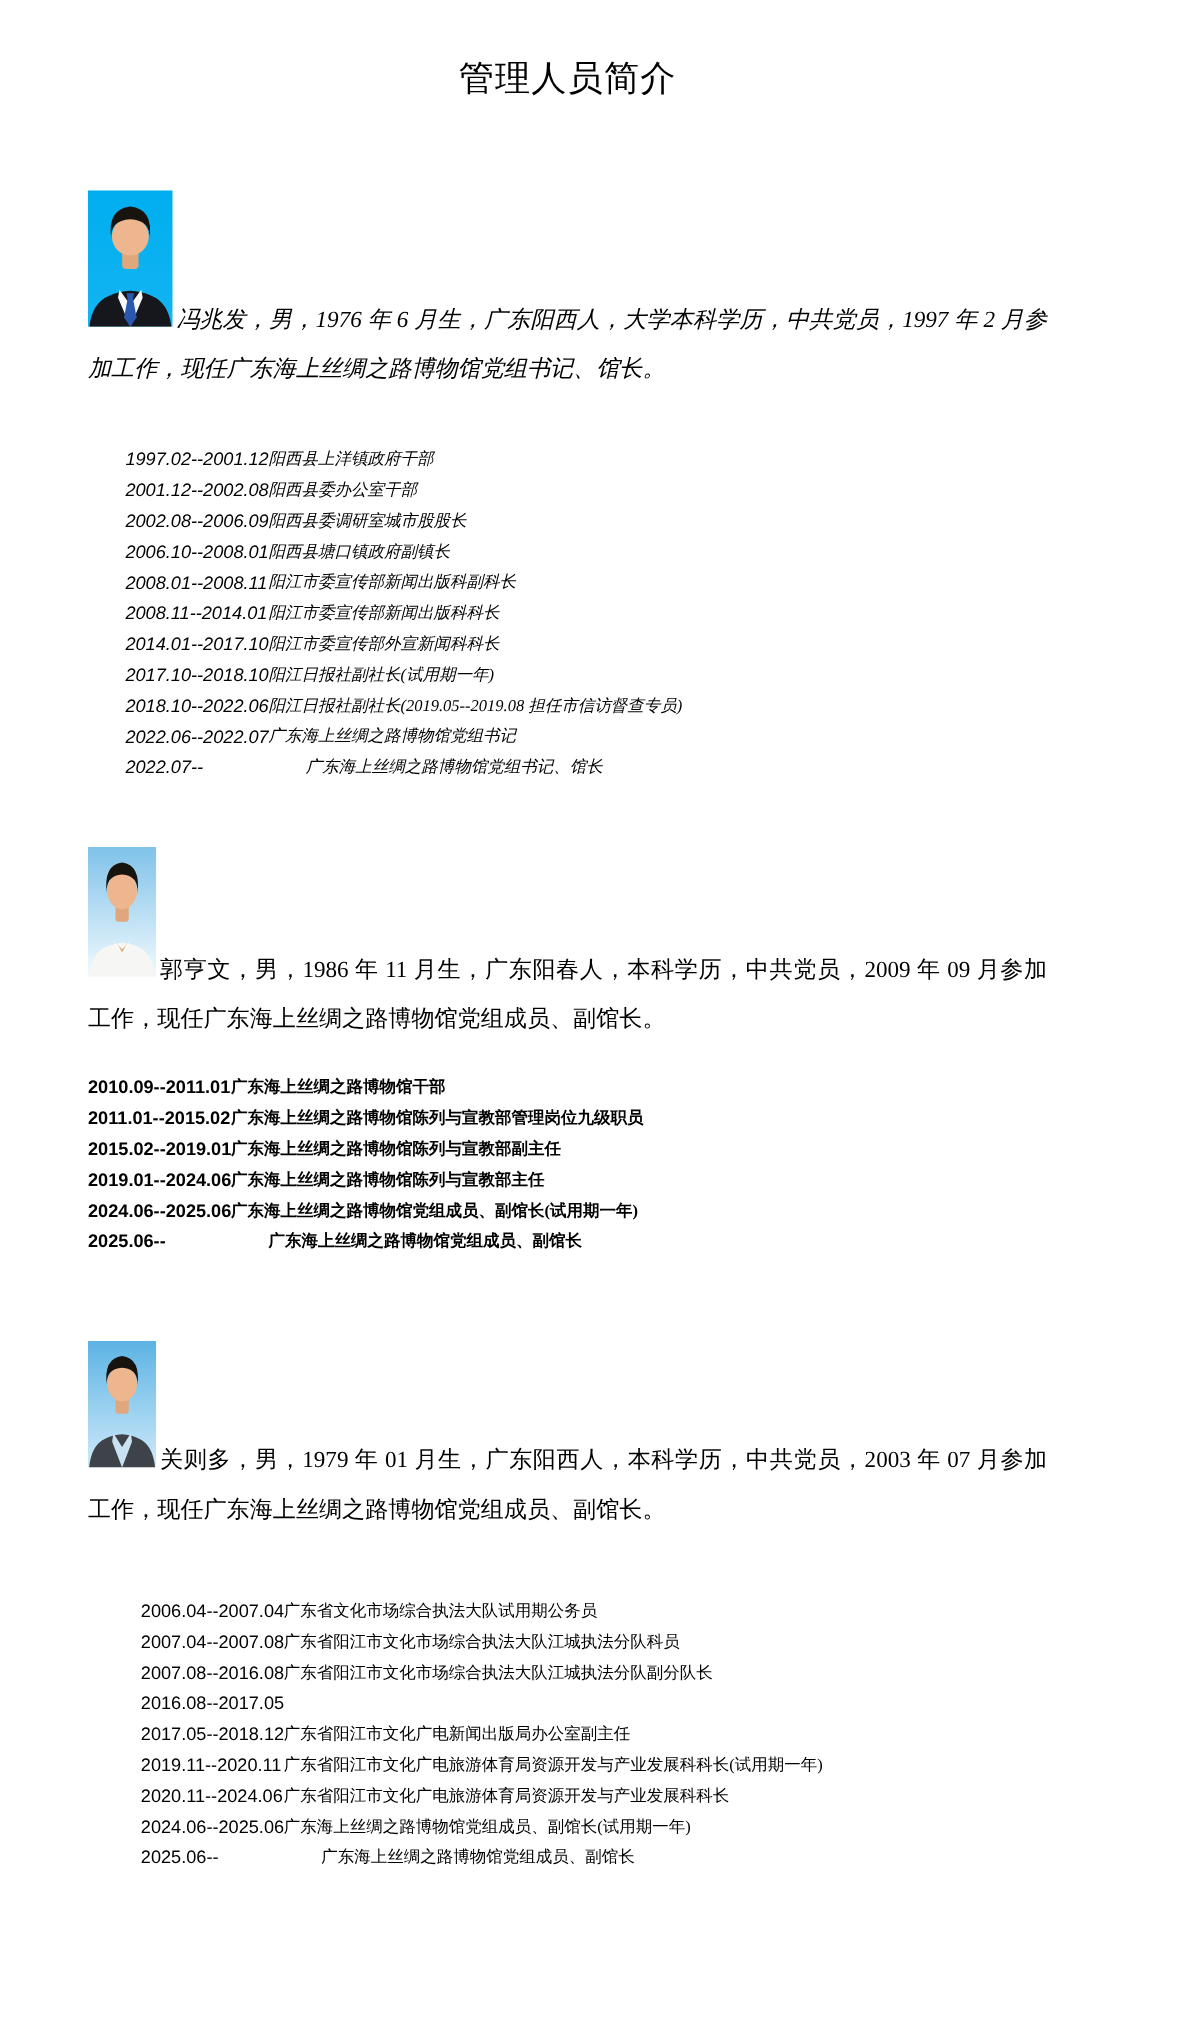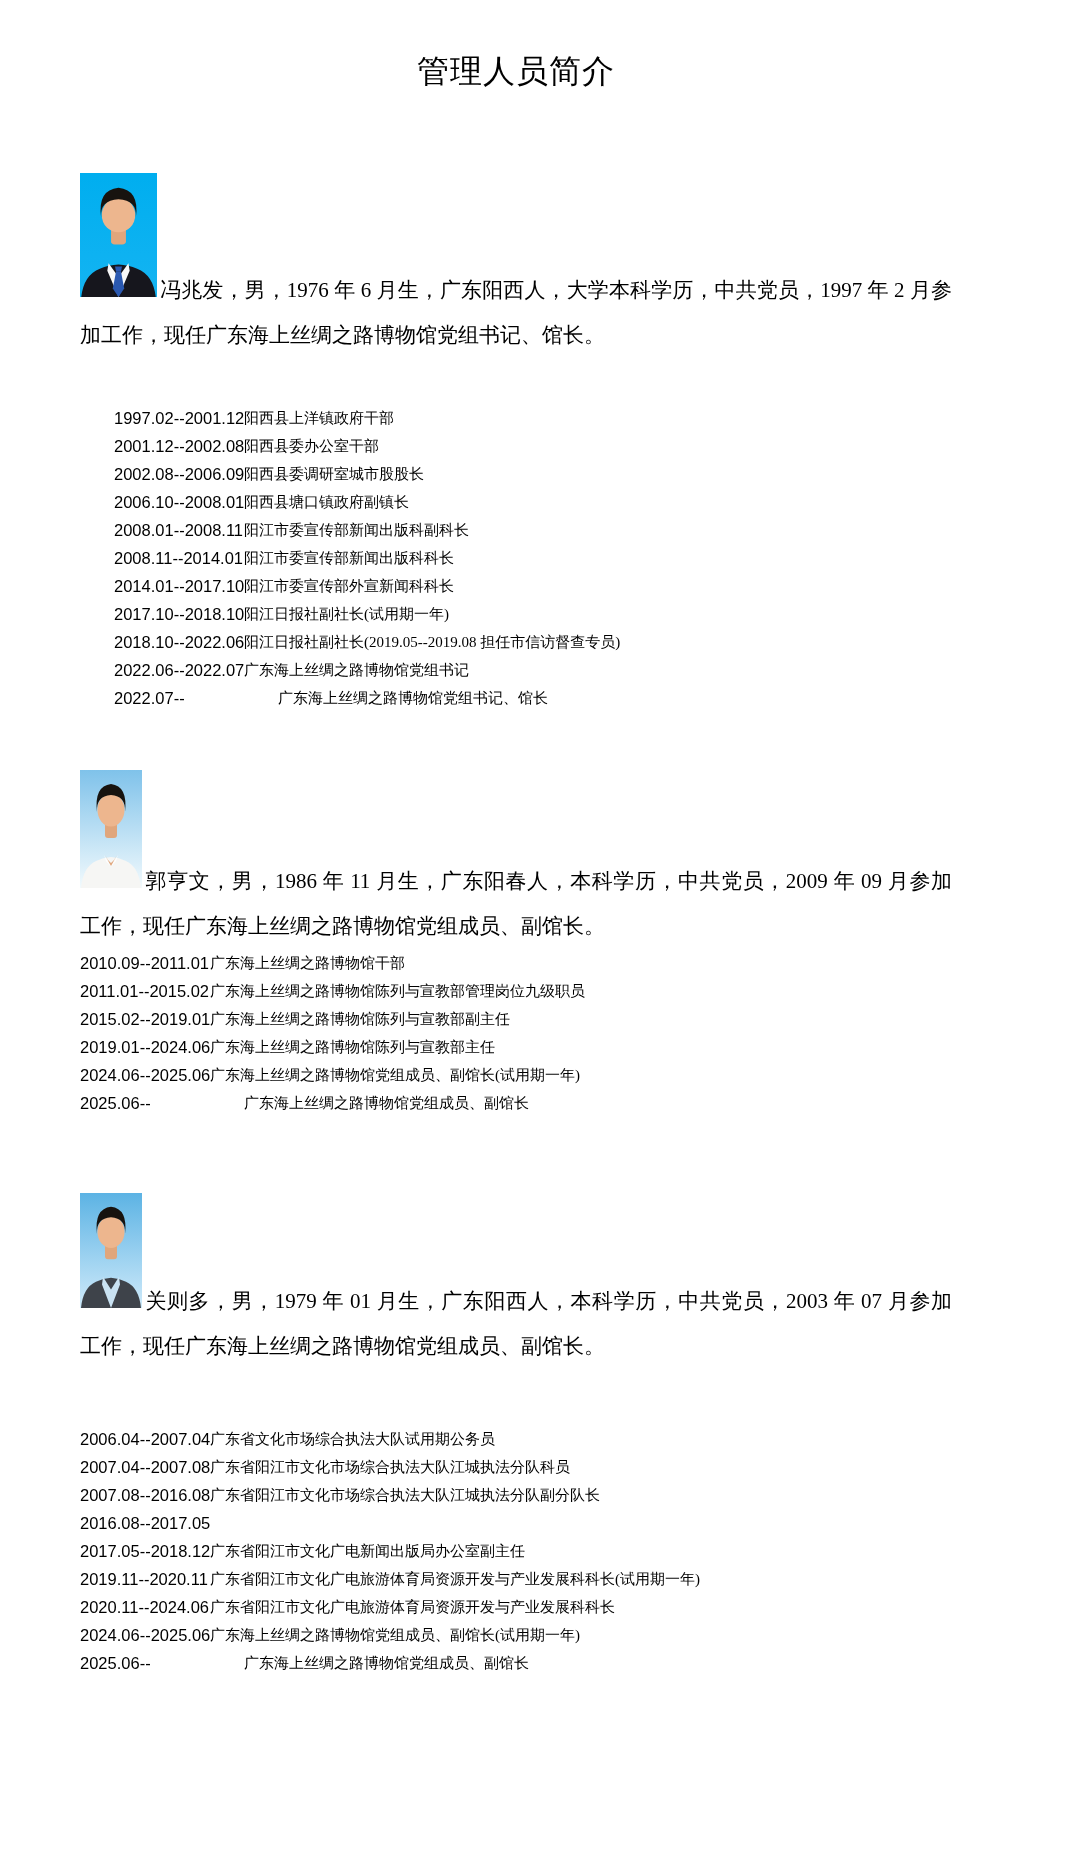--- a/index.html
+++ b/index.html
@@ -12,21 +12,21 @@
   main{padding:0 128px 0 80px;}
   h1.page-title{
     margin:50px 0 0 0;
     text-align:center;
     font-size:32px;
     font-weight:400;
     font-family:"DejaVu Serif","Liberation Serif",serif;
     letter-spacing:1px;
   }
   section.profile{margin:0;}
-  section.profile:nth-of-type(1){margin-top:79px;}
+  section.profile:nth-of-type(1){margin-top:79px;font-style:italic;}
   section.profile:nth-of-type(2){margin-top:58px;}
   section.profile:nth-of-type(3){margin-top:76px;}
   p.bio{
     margin:0;
     font-size:21px;
     line-height:45px;
     text-align:justify;
     text-justify:inter-ideograph;
   }
   span.photo{
@@ -34,22 +34,22 @@
     vertical-align:baseline;
     margin-right:3px;
     line-height:0;
   }
   span.photo svg{display:block;}
   ul.timeline{
     list-style:none;
     margin:0;padding:0;
   }
   section.profile:nth-of-type(1) ul.timeline{margin-top:46px;margin-left:34px;}
-  section.profile:nth-of-type(2) ul.timeline{}
-  section.profile:nth-of-type(3) ul.timeline{margin-top:56px;}
+  section.profile:nth-of-type(2) ul.timeline{margin-top:26px;font-weight:bold;}
+  section.profile:nth-of-type(3) ul.timeline{margin-top:56px;margin-left:48px;}
   li.t-row{
     display:flex;
     align-items:flex-start;
     line-height:28px;
   }
   .t-date{
     flex:0 0 130px;
     width:130px;
     font-family:"Liberation Sans","DejaVu Sans",sans-serif;
     font-size:16.5px;

